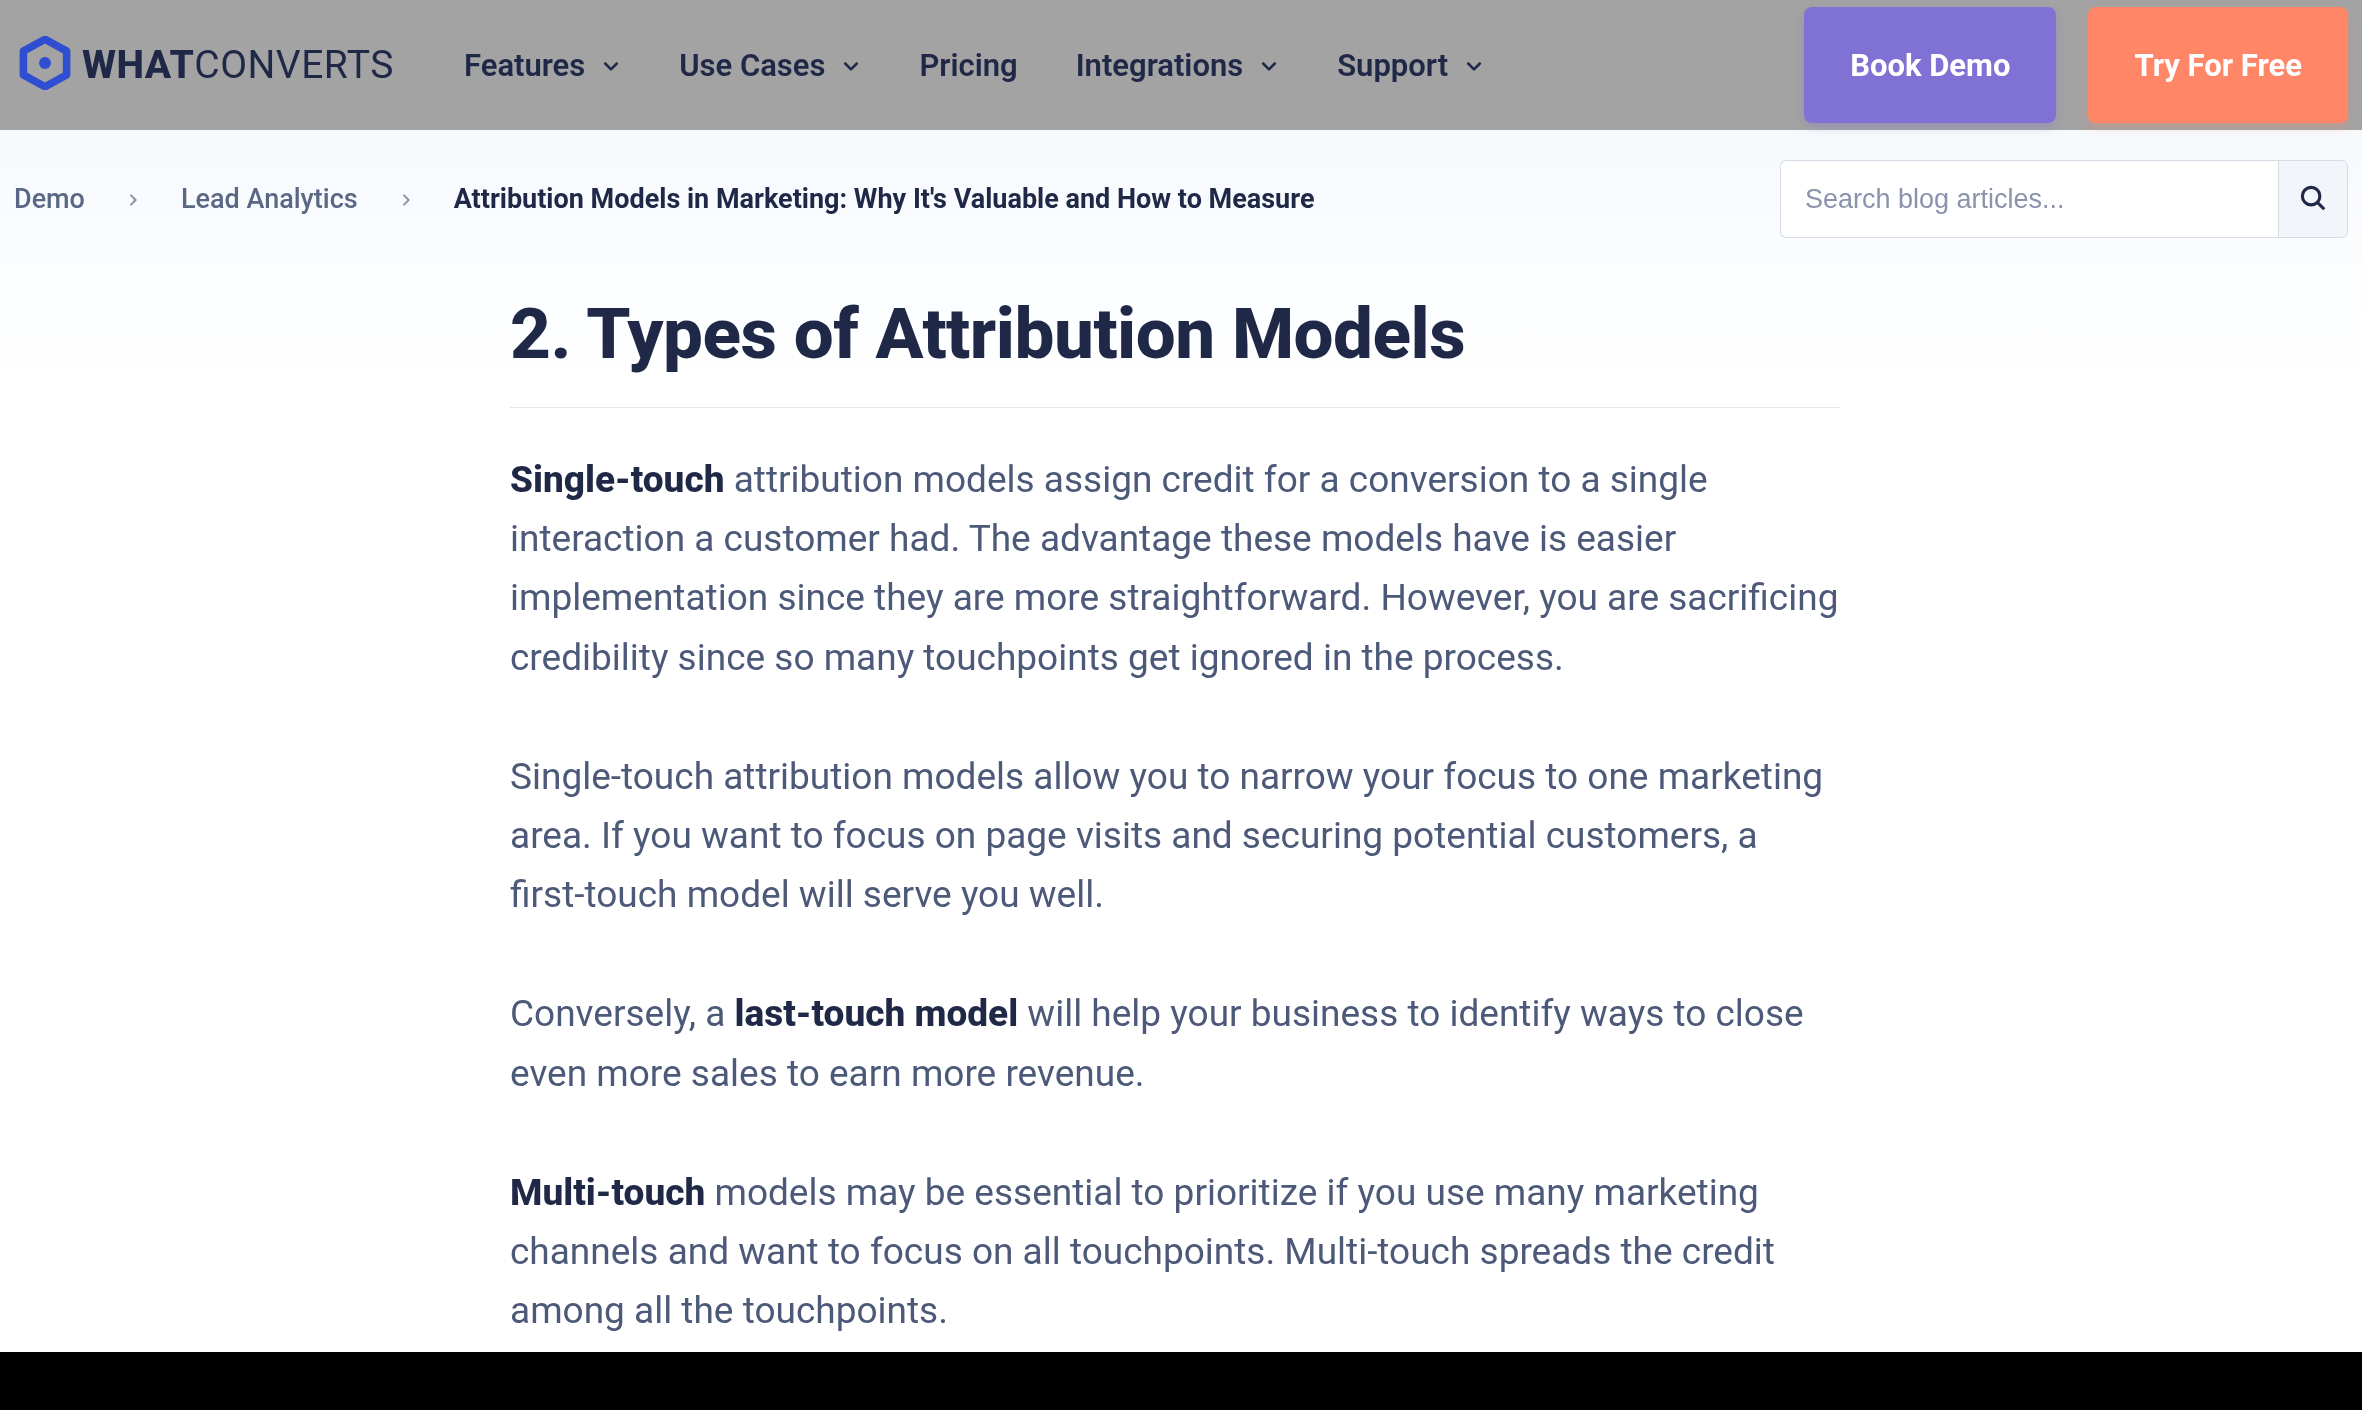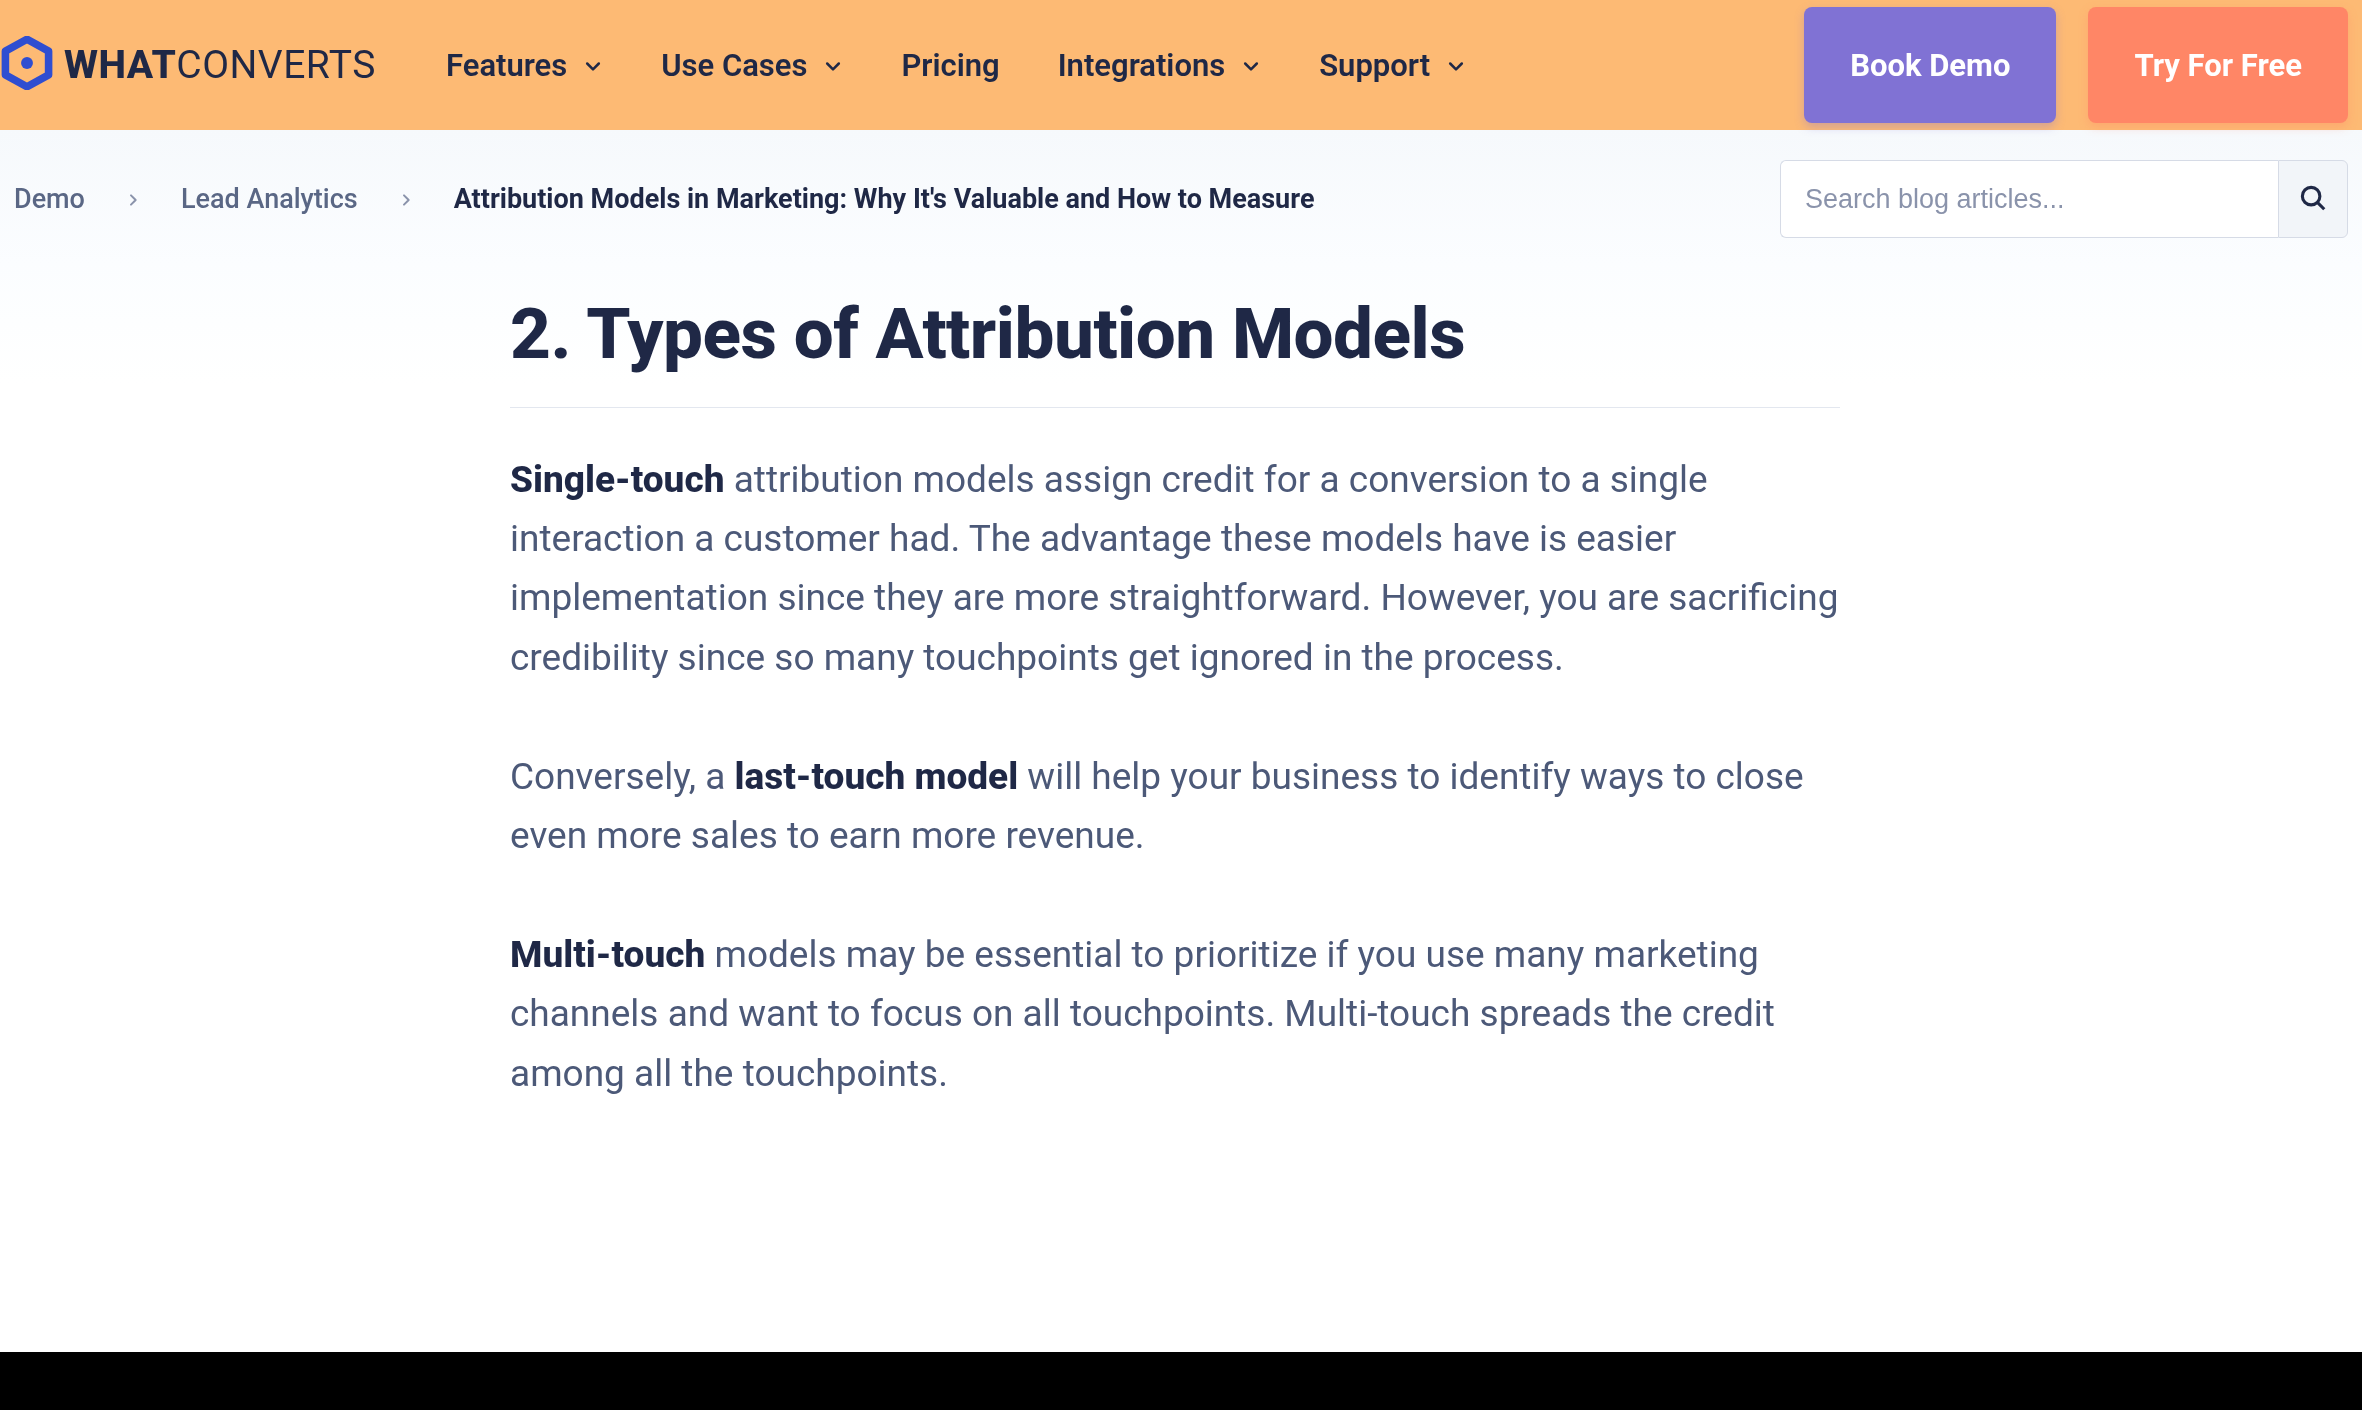--- a/index.html
+++ b/index.html
@@ -3,22 +3,22 @@
 <meta charset="utf-8">
 <style>
   * { box-sizing: border-box; margin: 0; padding: 0; }
   html, body { width: 2362px; height: 1410px; font-family: -apple-system, BlinkMacSystemFont, "Segoe UI", Roboto, "Helvetica Neue", Arial, sans-serif; background: #fff; color: #1f2846; }
   
   .topnav {
     width: 100%;
     height: 130px;
     display: flex;
     align-items: center;
-    padding: 0 14px 0 0;
-    background: #fdba74;
+    padding: 0 14px 0 18px;
+    background: #a3a3a3;
     justify-content: space-between;
   }
   .logo {
     display: flex;
     align-items: center;
     gap: 10px;
     margin-right: 70px;
   }
   .logo svg { width: 54px; height: 54px; }
   .logo-text { font-size: 39px; letter-spacing: 0.5px; color:#1f2846; font-weight:400; white-space:nowrap; }
@@ -155,20 +155,21 @@
   </div>
 </div>
 
 <div class="content-wrap">
   <article class="article">
     <h2 class="h2">2. Types of Attribution Models</h2>
     <hr class="rule">
 
     <p class="para"><strong>Single-touch</strong><span> attribution models assign credit for a conversion to a single interaction a customer had. The advantage these models have is easier implementation since they are more straightforward. However, you are sacrificing credibility since so many touchpoints get ignored in the process.</span></p>
 
+    <p class="para">Single-touch attribution models allow you to narrow your focus to one marketing area. If you want to focus on page visits and securing potential customers, a first-touch model will serve you well.</p>
 
     <p class="para"><span>Conversely, a </span><strong>last-touch model</strong><span> will help your business to identify ways to close even more sales to earn more revenue.</span></p>
 
     <p class="para"><strong>Multi-touch</strong><span> models may be essential to prioritize if you use many marketing channels and want to focus on all touchpoints. Multi-touch spreads the credit among all the touchpoints.</span></p>
   </article>
 </div>
 
 <div class="bottombar"></div>
 
 </body></html>

